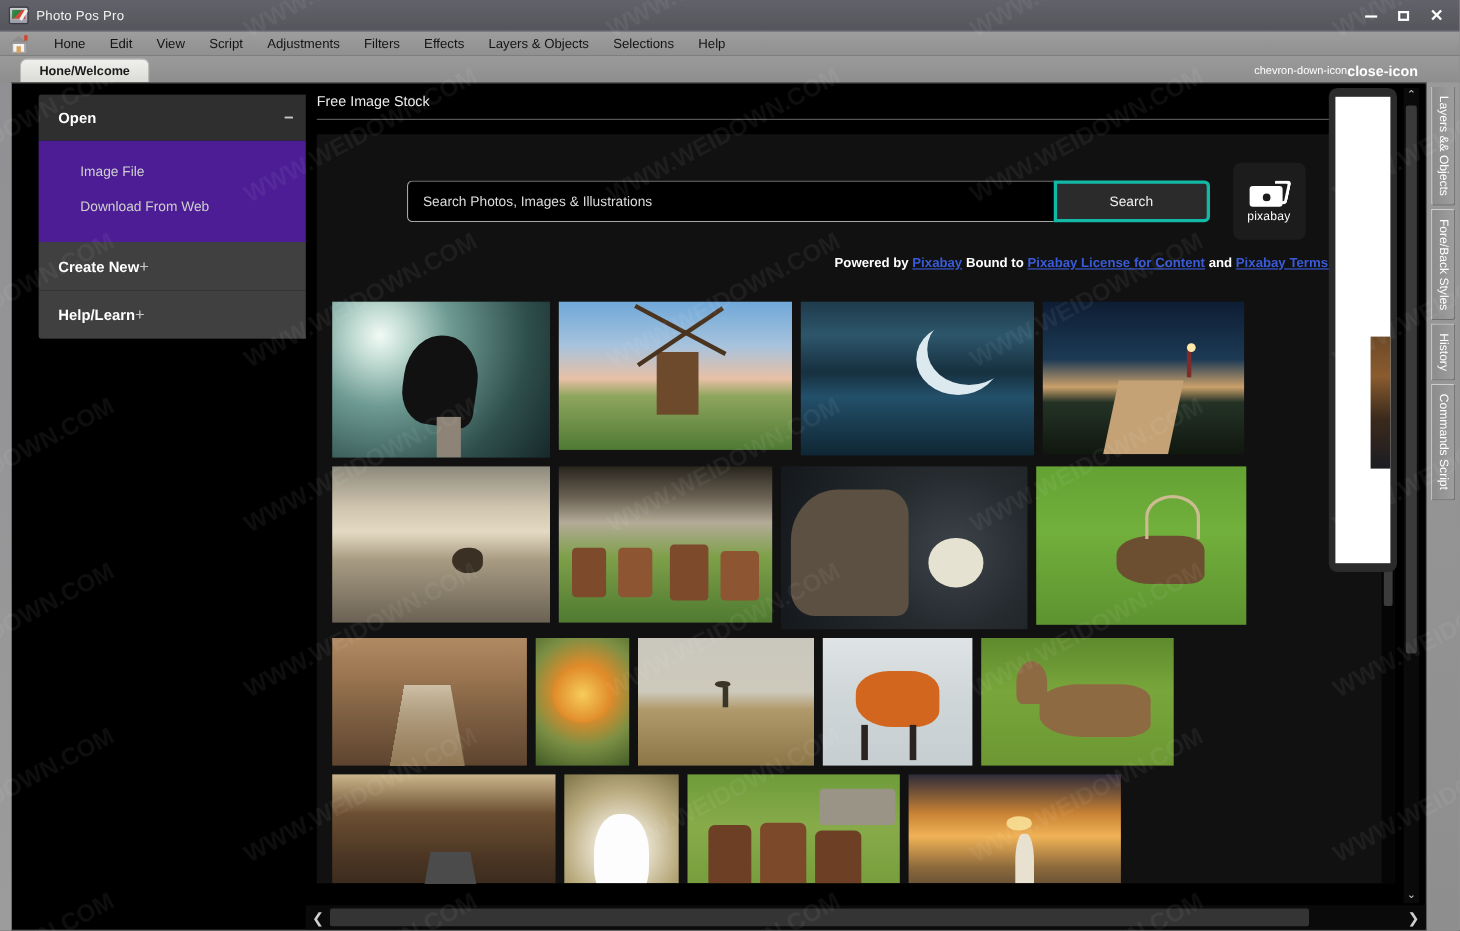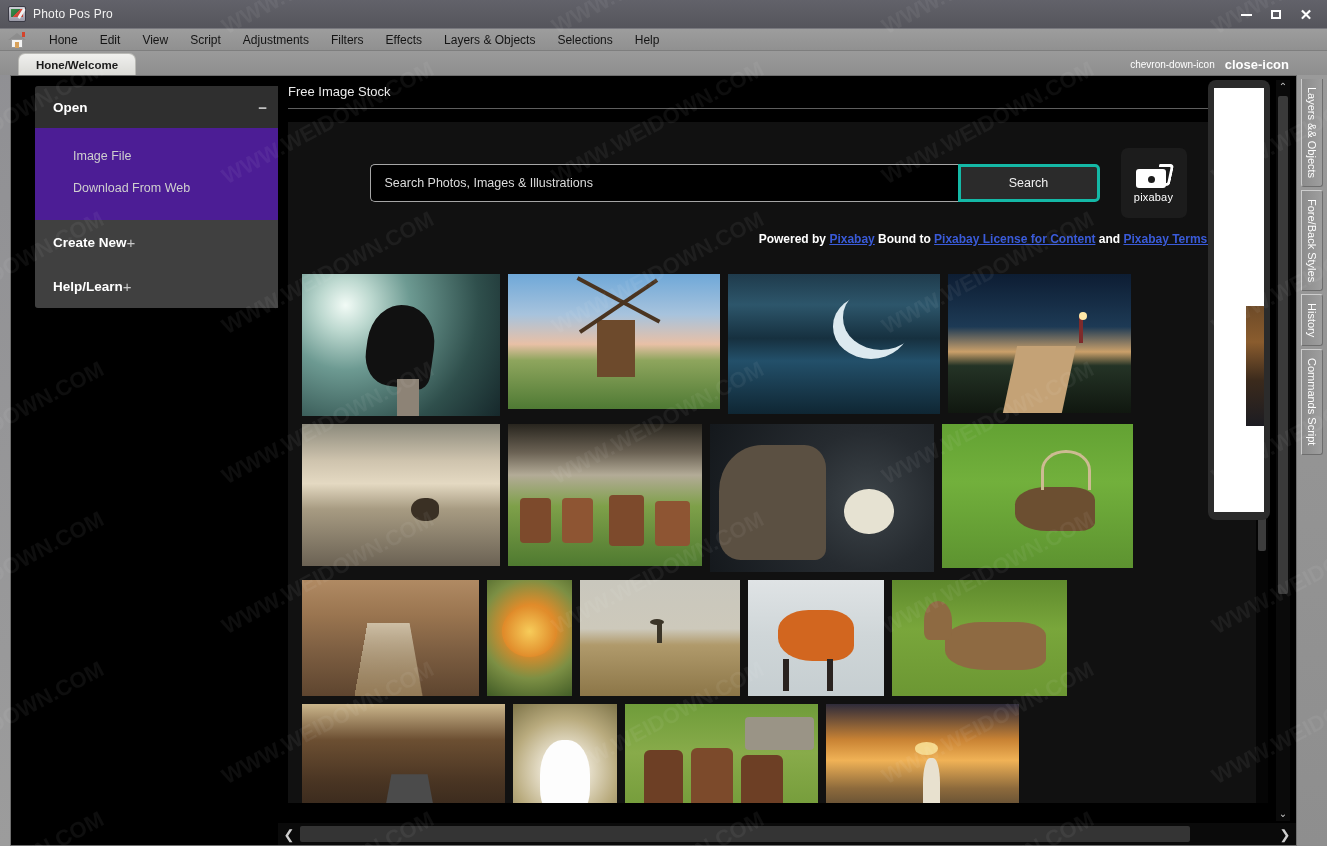--- a/index.html
+++ b/index.html
@@ -96,21 +96,21 @@
     height: 22px; min-width: 118px;
     background: linear-gradient(#f0f0ee, #dadad6);
     border: 1px solid #b9b9b5; border-bottom: none;
     border-radius: 7px 7px 0 0;
     display: flex; align-items: center; justify-content: center;
     font-size: 11.5px; font-weight: bold; color: #1a1a1a;
     padding: 0 16px;
   }
   .tab-tools {
     position: absolute; right: 38px; bottom: 3px;
-    display: flex; align-items: center; gap: 10px;
+    display: flex; align-items: center; gap: 0;
   }
   .tab-tools .caret { color: #fff; font-size: 10px; }
   .tab-tools .x { color: #fff; font-size: 13px; font-weight: bold; }
 
   
   .bodyrow { flex: 1 1 auto; display: flex; min-height: 0; position: relative; }
 
   .workarea {
     flex: 1 1 auto; margin: 0 0 0 10px;
     background: #000; position: relative;

